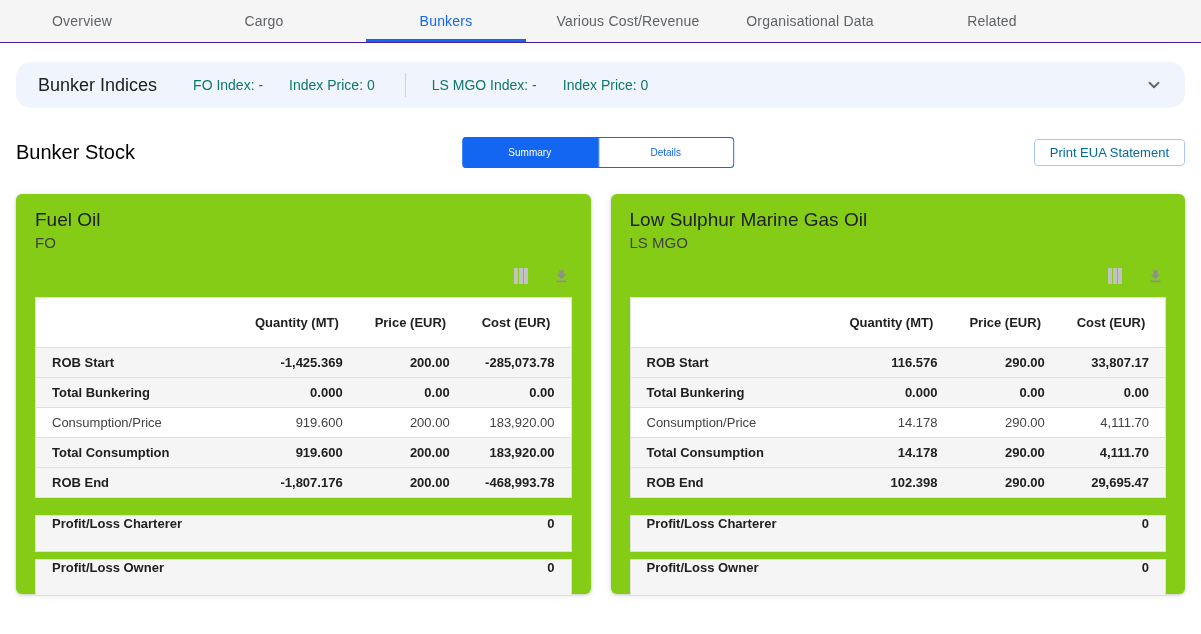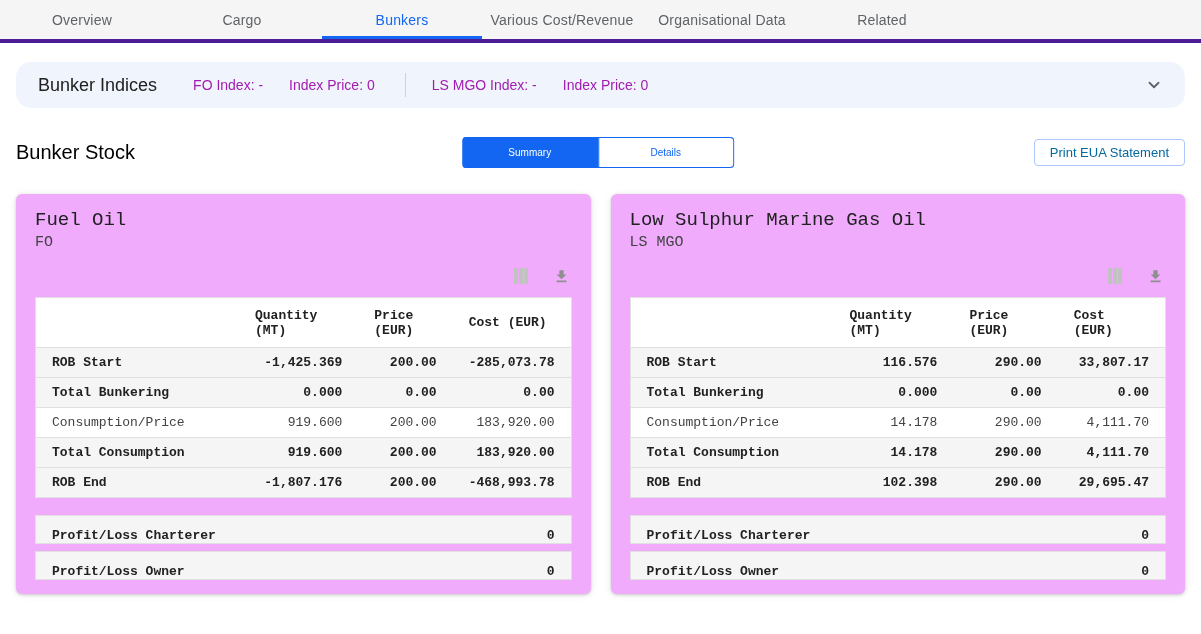--- a/index.html
+++ b/index.html
@@ -1,73 +1,73 @@
 <!DOCTYPE html>
 <html><head>
 <meta charset="utf-8">
 <style>
   * { margin:0; padding:0; box-sizing:border-box; }
   html,body { width:1201px; height:634px; background:#ffffff;
               font-family:"Liberation Sans", sans-serif; color:#212121; overflow:hidden; }
 
   
-  .tabbar { height:43px; background:#f5f5f5; border-bottom:4px solid #4c1d95;
-            display:flex; align-items:stretch; padding-left:2px; }
+  .tabbar { height:43px; background:#f5f5f5; border-bottom:1px solid #4c1d95;
+            display:flex; align-items:stretch; padding-left:2px;gap:22px; }
   .tab { width:160px; display:flex; align-items:center; justify-content:center;
          font-size:14px; color:#5f6368; cursor:pointer; position:relative; letter-spacing:.2px; }
   .tab.active { color:#1266f1; }
   .tab.active::after { content:""; position:absolute; left:0; right:0; bottom:0; height:3px; background:#1266f1; }
 
   
   .indices { margin:19px 16px 0 16px; height:46px; background:#f0f4fc; border-radius:15px;
              display:flex; align-items:center; padding:0 22px; }
   .indices-title { font-size:18px; color:#212121; margin-right:36px; }
-  .indices-item { font-size:14px; color:#a21caf; margin-right:26px; white-space:nowrap; }
+  .indices-item { font-size:14px; color:#0f766e; margin-right:26px; white-space:nowrap; }
   .indices-divider { width:1px; height:24px; background:#ccd2de; margin:0 26px 0 4px; }
   .indices-chevron { margin-left:auto; width:18px; height:18px; cursor:pointer; display:flex; align-items:center; }
 
   
   .section-head { margin:28px 16px 0 16px; height:32px; position:relative;
                   display:flex; align-items:center; }
   .section-title { font-size:20px; color:#000000; }
   .toggle-group { position:absolute; left:50%; transform:translateX(-51%); display:flex;
                   border-radius:4px; overflow:hidden; box-shadow:0 0 0 1px #1266f1 inset; }
   .toggle-btn { width:136px; height:31px; display:flex; align-items:center; justify-content:center;
                 font-size:10px; cursor:pointer; }
   .toggle-btn.selected { background:#1266f1; color:#ffffff; }
   .toggle-btn.unselected { background:#ffffff; color:#1266f1; border:1px solid #1266f1; border-radius:0 4px 4px 0; }
   .print-btn { margin-left:auto; height:27px; padding:0 15px; background:#ffffff;
                border:1px solid #a9c7fb; border-radius:4px; color:#0369a1; font-size:13px;
                display:flex; align-items:center; cursor:pointer; }
 
   
   .cards { display:flex; gap:20px; margin:26px 16px 0 16px; }
-  .card { flex:1; background:#f0abfc; border-radius:6px;
+  .card { flex:1; background:#84cc16; border-radius:6px;
           box-shadow:0 1px 3px rgba(0,0,0,.18), 0 1px 8px rgba(0,0,0,.08);
-          padding:15px 19px 20px 19px; height:400px;font-family:Liberation Mono, monospace; }
+          padding:15px 19px 20px 19px; height:400px; }
   .card-title { font-size:19px; color:#212121; }
   .card-subtitle { font-size:15px; color:#424242; margin-top:3px; }
   .card-actions { display:flex; justify-content:flex-end; align-items:center; gap:24px;
                   margin:16px 2px 12px 0; height:18px; }
   .icon-btn { cursor:pointer; display:flex; align-items:center; }
 
   table.bunker { width:100%; border-collapse:collapse; border:1px solid #e0e0e0; }
   table.bunker th { height:50px; font-size:13px; font-weight:bold; color:#212121;
                     text-align:left; padding:0 16px; border-bottom:1px solid #e0e0e0; background:#ffffff; }
   table.bunker th:first-child { text-align:left; width:38%; }
   table.bunker td { height:30px; font-size:13px; color:#424242; text-align:right;
                     padding:0 16px; border-bottom:1px solid #e0e0e0; }
   table.bunker td:first-child { text-align:left; }
   table.bunker tr:last-child td { border-bottom:none; }
   tr.row-normal td { background:#ffffff; }
   tr.row-strong td { background:#f5f5f5; font-weight:bold; color:#212121; }
   tr.row-normal td:first-child { color:#424242; }
 
-  .pl-box { margin-top:17px; height:29px; background:#f5f5f5; border:1px solid #e0e0e0;
-            display:flex; align-items:flex-end; justify-content:space-between; padding:0 16px;
+  .pl-box { margin-top:17px; height:37px; background:#f5f5f5; border:1px solid #e0e0e0;
+            display:flex; align-items:flex-start; justify-content:space-between; padding:0 16px;
             font-size:13px; font-weight:bold; color:#212121; }
   .pl-box + .pl-box { margin-top:7px; }
 </style>
 </head>
 <body>
 
 <div class="tabbar">
   <div class="tab">Overview</div>
   <div class="tab">Cargo</div>
   <div class="tab active">Bunkers</div>

